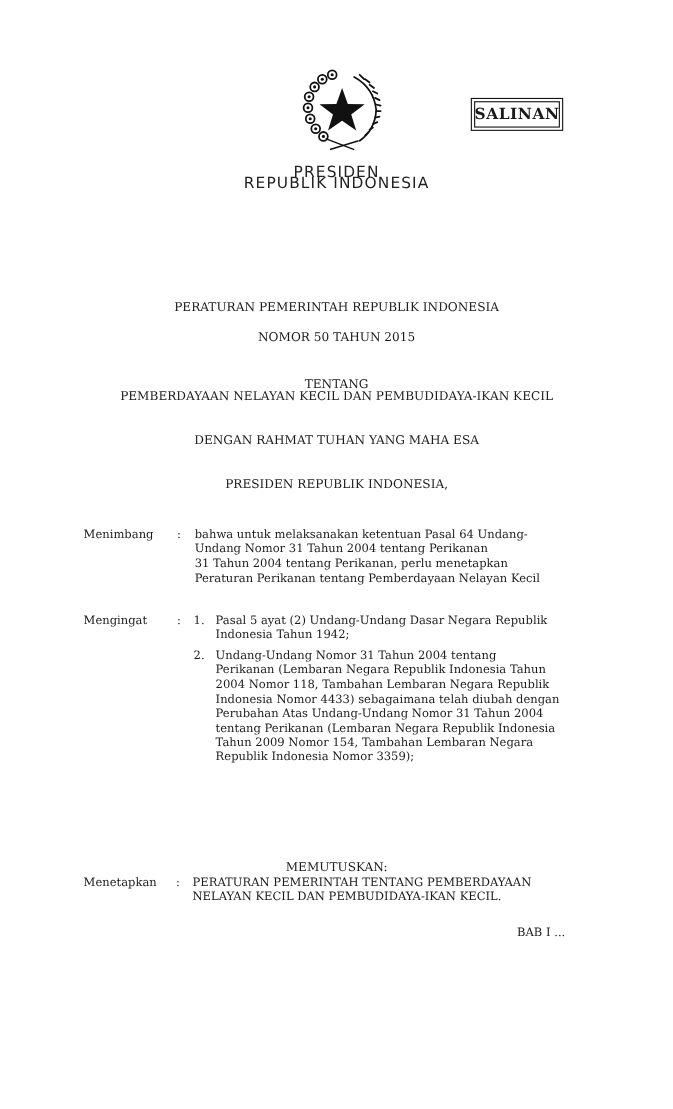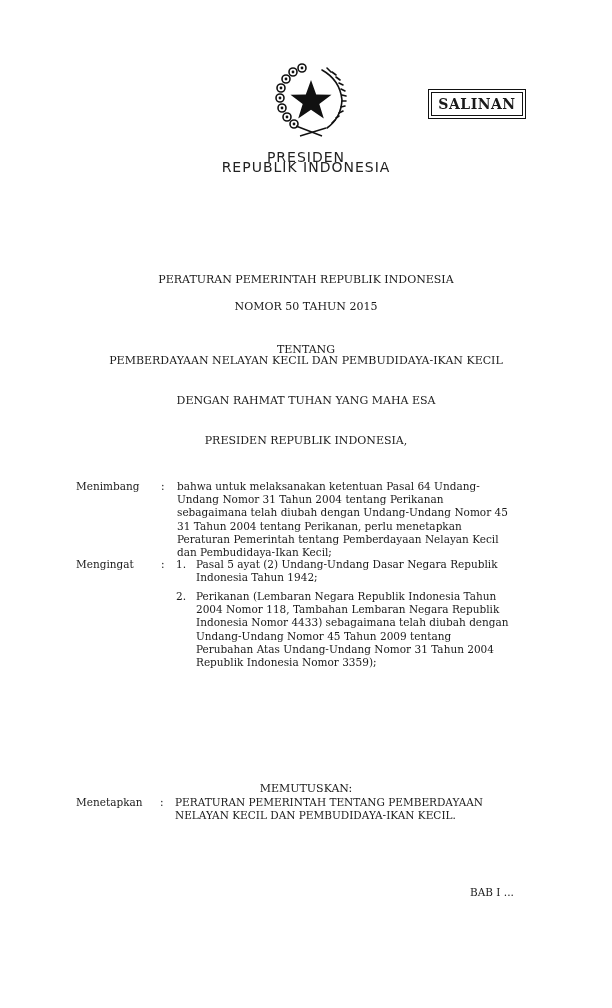--- a/index.html
+++ b/index.html
@@ -9,42 +9,42 @@
       color: #1a1a1a;
     }
     .emblem { position: absolute; left: 272px; top: 60px; width: 78px; height: 80px; }
     .emblem svg { width: 78px; height: 80px; }
     .presiden-label {
       position: absolute; left: 200px; width: 212px; top: 152px;
       text-align: center; font-family: "DejaVu Sans", "Liberation Sans", sans-serif;
       font-size: 14px; letter-spacing: 1px; line-height: 10px; color: #222;
     }
     .salinan {
-      position: absolute; left: 428px; top: 89px; width: 98px; height: 30px;
+      position: absolute; left: 428px; top: 89px; width: 84px; height: 30px;
       border: 1.5px solid #111; box-sizing: border-box;
       display: flex; align-items: center; justify-content: center;
       font-family: "DejaVu Serif", "Liberation Serif", serif;
       font-weight: bold; font-size: 14px; letter-spacing: 0.5px;
     }
     .salinan::after {
       content: ""; position: absolute; left: 2px; top: 2px; right: 2px; bottom: 2px;
       border: 0.6px solid #111;
     }
     .center-line {
       position: absolute; left: 60px; width: 492px; text-align: center;
       font-size: 11px; line-height: 13px; white-space: nowrap; margin-top: 40px;
     }
     .section { position: absolute; font-size: 10.5px; line-height: 13.2px; }
     .sec-label { position: absolute; left: 0; top: 0; }
     .sec-colon { position: absolute; top: 0; }
     .justify { text-align: justify; text-align-last: left; }
     .list-item { position: absolute; }
     .list-num { position: absolute; left: 0; top: 0; }
     .list-text { position: absolute; top: 0; }
-    .footer-ref { position: absolute; left: 470px; top: 842px; font-size: 10.5px; white-space: nowrap; margin-top: 44px; }
+    .footer-ref { position: absolute; left: 470px; top: 842px; font-size: 10.5px; white-space: nowrap; }
   </style>
 </head>
 <body>
 
 <div class="emblem">
   <svg viewBox="0 0 78 80" xmlns="http://www.w3.org/2000/svg">
 
     <g fill="none" stroke="#111" stroke-width="1.6">
       <circle cx="30" cy="8" r="4"></circle>
       <circle cx="21" cy="12" r="4"></circle>
@@ -92,47 +92,47 @@
 <div class="center-line" style="top:314px;">PEMBERDAYAAN NELAYAN KECIL DAN PEMBUDIDAYA-IKAN KECIL</div>
 <div class="center-line" style="top:354px;">DENGAN RAHMAT TUHAN YANG MAHA ESA</div>
 <div class="center-line" style="top:394px;">PRESIDEN REPUBLIK INDONESIA,</div>
 
 <div class="section" style="left:76px; top:432px; width:470px; height:100px;margin-top:48px;">
   <span class="sec-label">Menimbang</span>
   <span class="sec-colon" style="left:85px;">:</span>
   <div style="position:absolute; left:101px; top:0; width:369px;">
     <div class="justify">bahwa untuk melaksanakan ketentuan Pasal 64 Undang-</div>
     <div class="justify">Undang Nomor 31 Tahun 2004 tentang Perikanan</div>
-    <div class="justify">sebagaimana telah diubah dengan Undang-Undang Nomor 45</div>
     <div class="justify">31 Tahun 2004 tentang Perikanan, perlu menetapkan</div>
-    <div class="justify">Peraturan Pemerintah tentang Pemberdayaan Nelayan Kecil</div>
-    <div>dan Pembudidaya-Ikan Kecil;</div>
+    <div class="justify">Peraturan Perikanan tentang Pemberdayaan Nelayan Kecil</div>
   </div>
 </div>
 
 <div class="section" style="left:76px; top:558px; width:470px; height:170px;">
   <span class="sec-label">Mengingat</span>
   <span class="sec-colon" style="left:85px;">:</span>
 
   <div class="list-item" style="left:100px; top:0; width:370px;">
     <span class="list-num">1.</span>
     <div class="list-text" style="left:20px; width:350px;">
       <div class="justify">Pasal 5 ayat (2) Undang-Undang Dasar Negara Republik</div>
       <div>Indonesia Tahun 1942;</div>
     </div>
   </div>
 
   <div class="list-item" style="left:100px; top:32px; width:370px;">
     <span class="list-num">2.</span>
     <div class="list-text" style="left:20px; width:350px;">
+      <div class="justify">Undang-Undang Nomor 31 Tahun 2004 tentang</div>
       <div class="justify">Perikanan (Lembaran Negara Republik Indonesia Tahun</div>
       <div class="justify">2004 Nomor 118, Tambahan Lembaran Negara Republik</div>
       <div class="justify">Indonesia Nomor 4433) sebagaimana telah diubah dengan</div>
-      <div class="justify">Undang-Undang Nomor 45 Tahun 2009 tentang</div>
       <div class="justify">Perubahan Atas Undang-Undang Nomor 31 Tahun 2004</div>
+      <div class="justify">tentang Perikanan (Lembaran Negara Republik Indonesia</div>
+      <div class="justify">Tahun 2009 Nomor 154, Tambahan Lembaran Negara</div>
       <div>Republik Indonesia Nomor 3359);</div>
     </div>
   </div>
 </div>
 
 <div class="center-line" style="top:742px;">MEMUTUSKAN:</div>
 
 <div class="section" style="left:76px; top:772px; width:470px; height:30px;margin-top:24px;">
   <span class="sec-label">Menetapkan</span>
   <span class="sec-colon" style="left:84px;">:</span>

